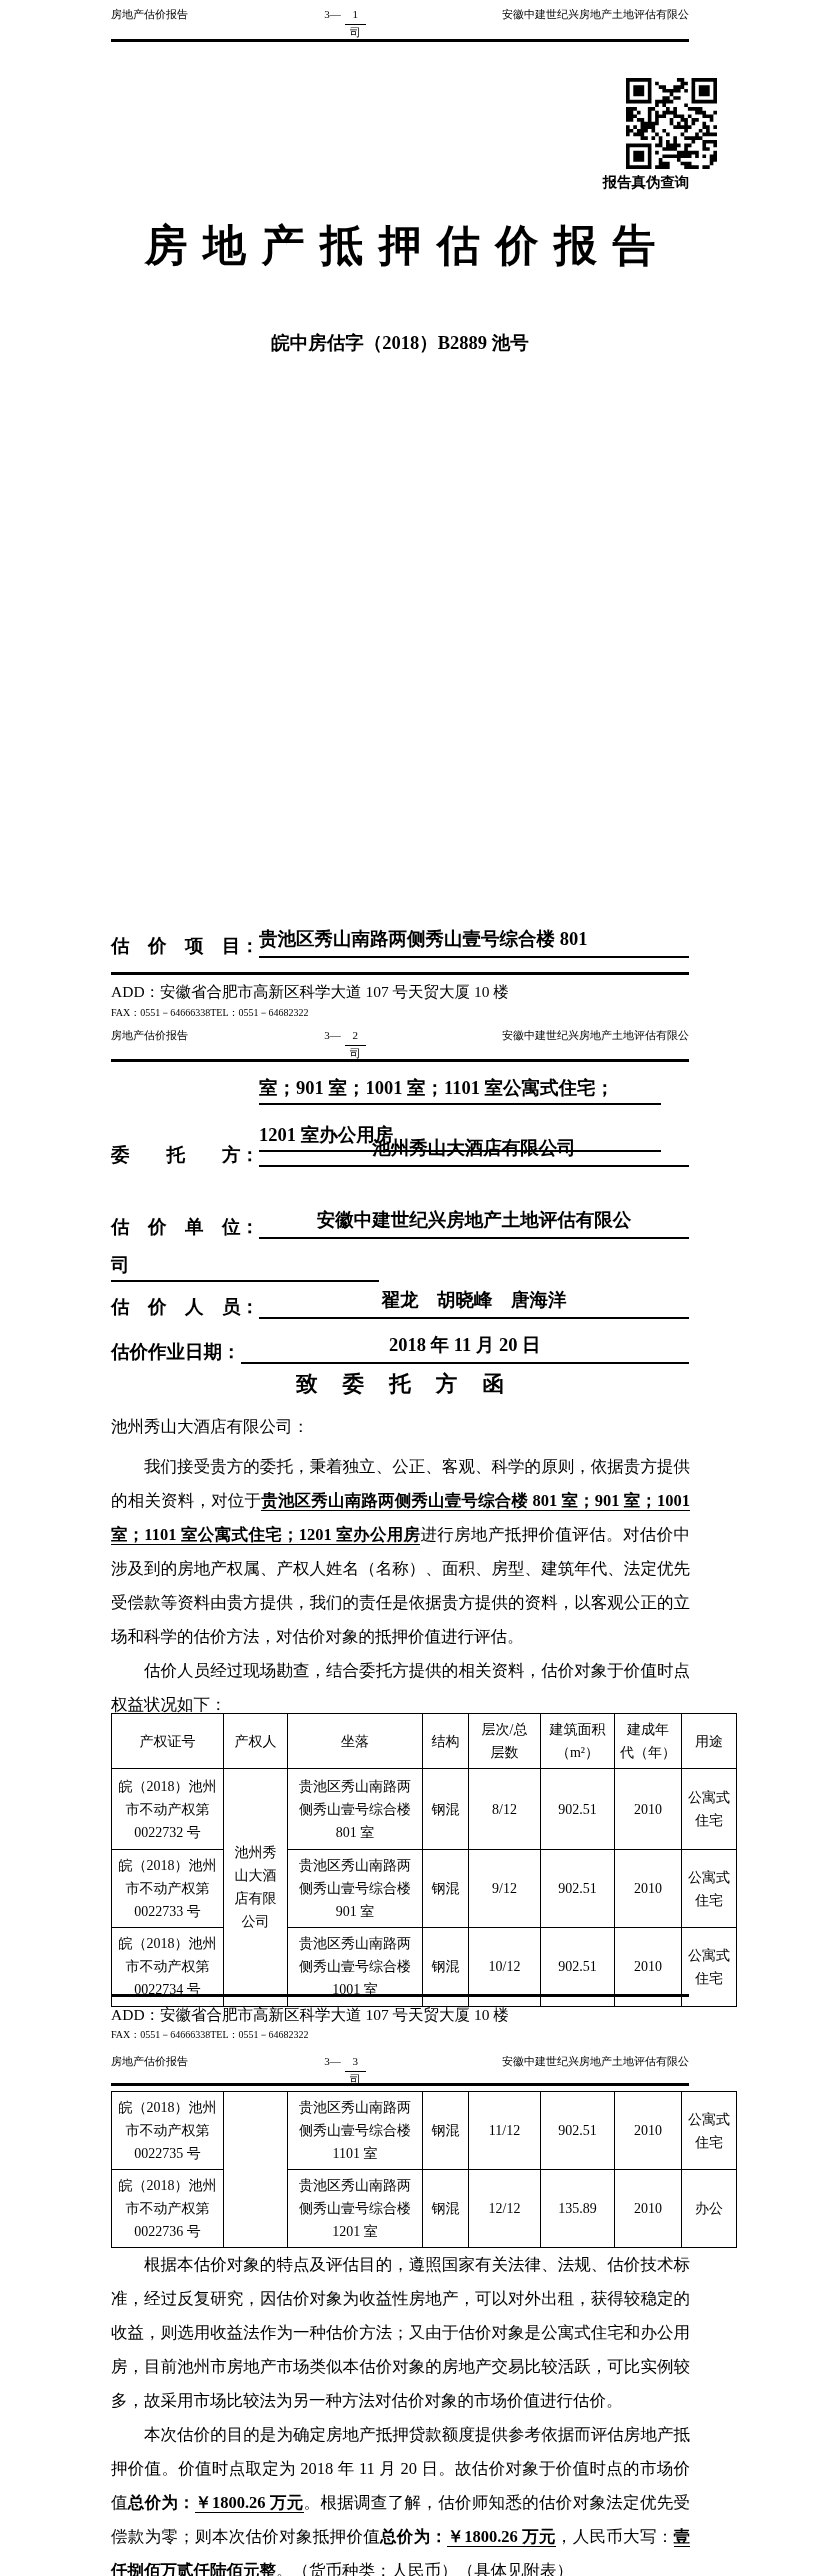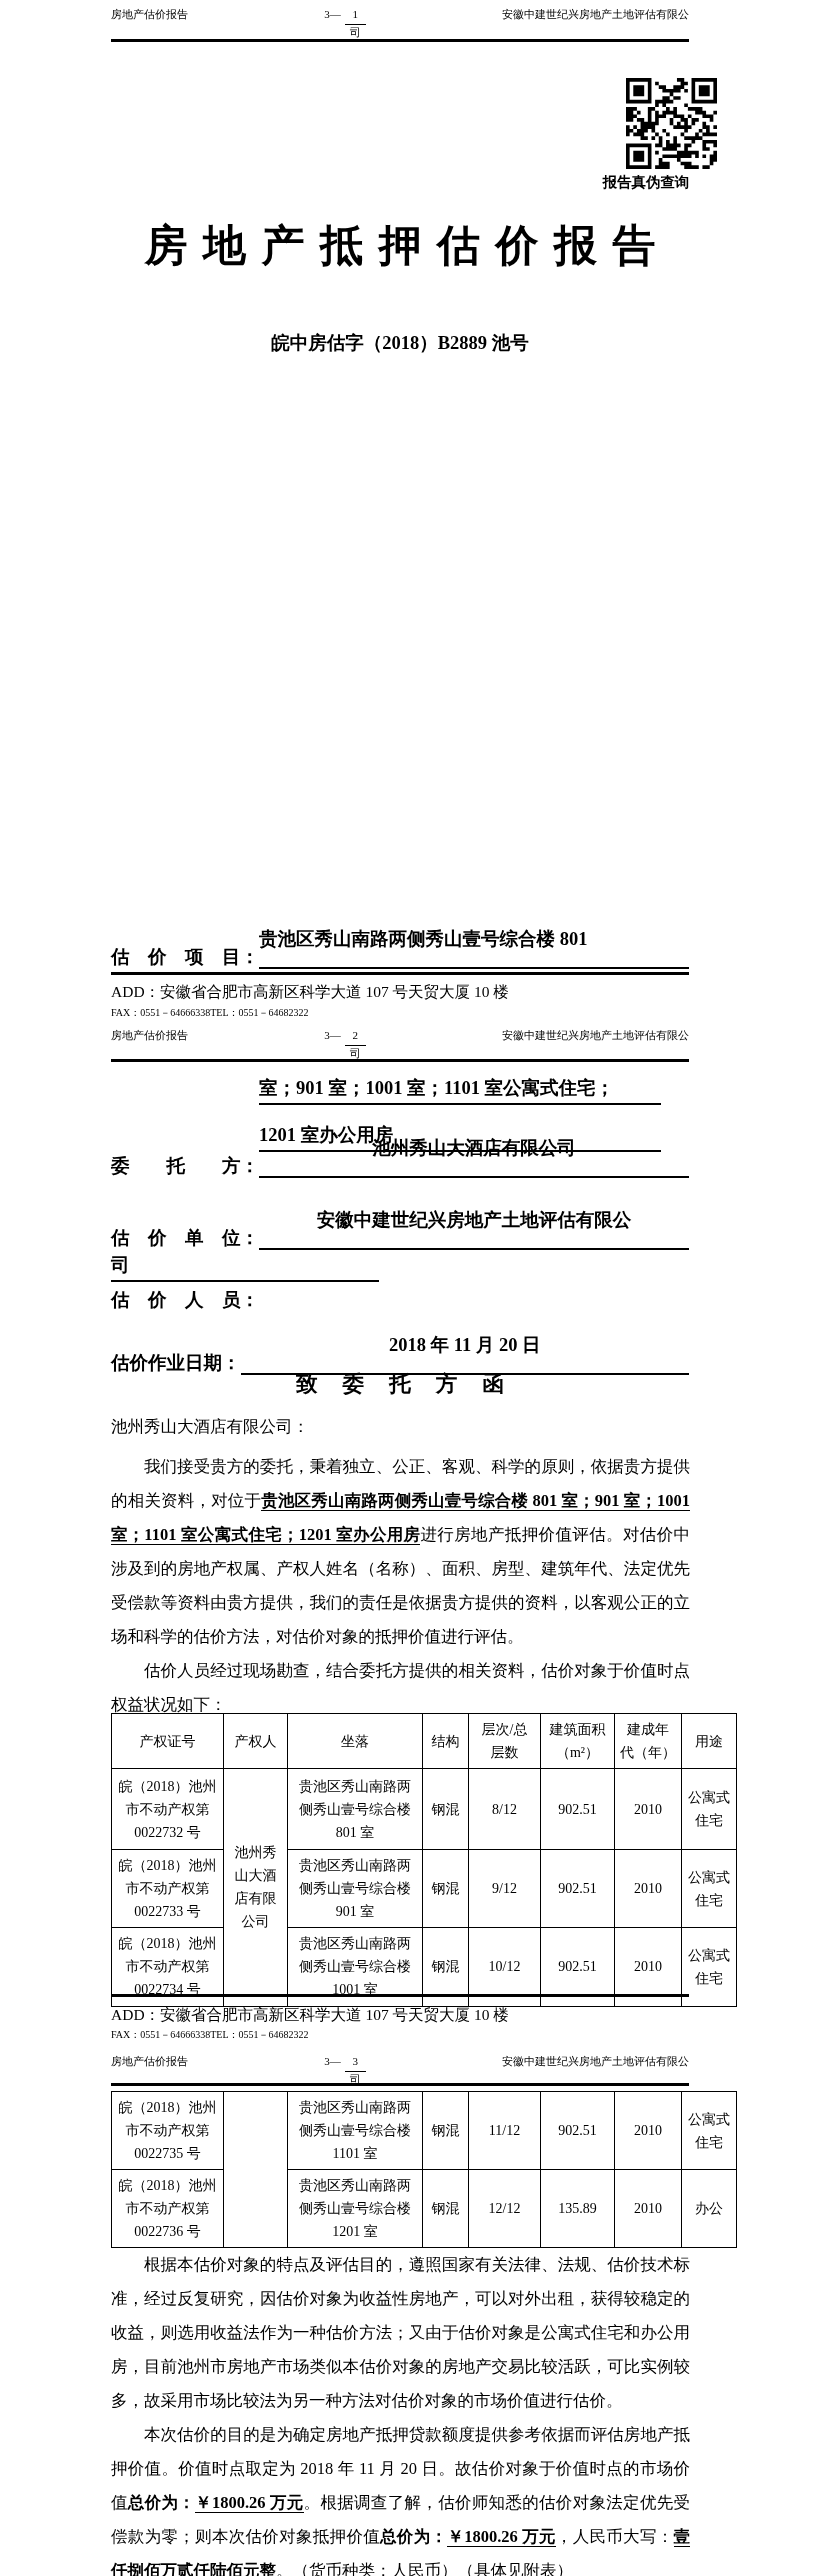--- a/index.html
+++ b/index.html
@@ -22,21 +22,21 @@
   .faxtel{position:absolute;left:111px;width:578px;display:flex;justify-content:flex-start;
           font-size:10px;line-height:19.6px;}
 
   
   .title{position:absolute;left:111px;width:578px;text-align:center;font-size:43px;font-weight:bold;
          letter-spacing:15.5px;padding-left:15.5px;box-sizing:border-box;line-height:1.15;}
   .subtitle{position:absolute;left:111px;width:578px;text-align:center;font-size:18.5px;font-weight:bold;}
   .fieldrow{position:absolute;left:111px;width:578px;display:flex;align-items:flex-end;}
   .flabel{font-size:18.5px;font-weight:bold;white-space:pre;flex:0 0 auto;}
   .fvalue{flex:1 1 auto;border-bottom:2.1px solid #000;font-size:18.5px;font-weight:bold;
-          padding-bottom:16px;text-align:center;white-space:nowrap;}
+          padding-bottom:5px;text-align:center;white-space:nowrap;}
   .fvalue.left{text-align:left;}
   .contline{position:absolute;left:259px;width:402px;border-bottom:2.1px solid #000;
             font-size:18.5px;font-weight:bold;padding-bottom:3.1px;white-space:nowrap;}
   .shortline{position:absolute;left:111px;width:268px;border-bottom:2.1px solid #000;
              font-size:18.5px;font-weight:bold;padding-bottom:3.1px;}
 
   
   .heading{position:absolute;left:111px;width:578px;text-align:center;font-size:21.6px;font-weight:bold;
            letter-spacing:25px;padding-left:25px;box-sizing:border-box;}
   .salutation{position:absolute;left:111px;width:579px;font-size:16.5px;line-height:25px;}
@@ -118,20 +118,21 @@
     <span class="flabel">委　　托　　方：</span>
     <span class="fvalue">池州秀山大酒店有限公司</span>
   </div>
   <div class="fieldrow" style="top:1207px">
     <span class="flabel">估　价　单　位：</span>
     <span class="fvalue">安徽中建世纪兴房地产土地评估有限公</span>
   </div>
   <div class="shortline" style="top:1252px">司</div>
   <div class="fieldrow" style="top:1287px">
     <span class="flabel">估　价　人　员：</span>
+    <span class="fvalue">翟龙　胡晓峰　唐海洋</span>
   </div>
   <div class="fieldrow" style="top:1332px">
     <span class="flabel">估价作业日期：</span>
     <span class="fvalue">2018 年 11 月 20 日</span>
   </div>
 
   <div class="heading" style="top:1369px">致委托方函</div>
   <div class="salutation" style="top:1414px">池州秀山大酒店有限公司：</div>
 
   <div class="flow" style="top:1450px">

